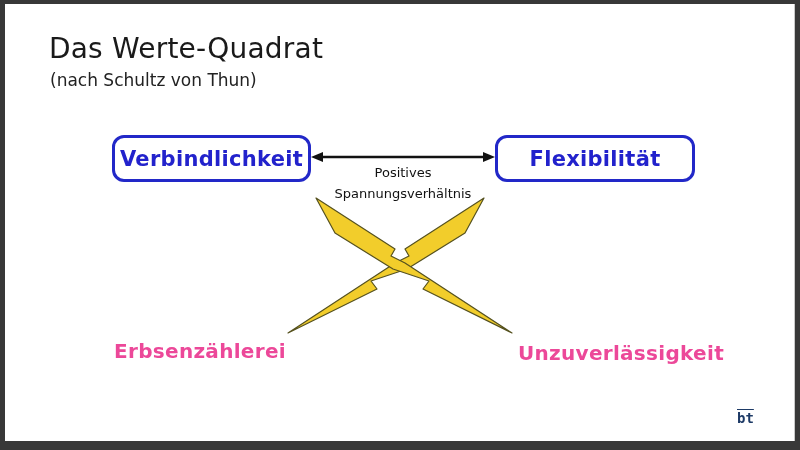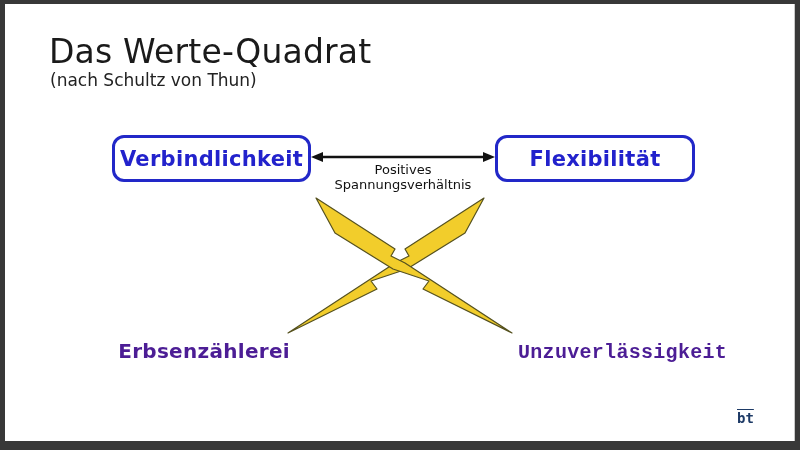--- a/index.html
+++ b/index.html
@@ -20,21 +20,21 @@
     top: 4px;
     width: 789px;
     height: 437px;
     background: #ffffff;
     border-right: 1px solid #c9c9c9;
   }
   .title {
     position: absolute;
     left: 44px;
     top: 28px;
-    font-size: 33px;
+    font-size: 28px;
     color: #1a1a1a;
     letter-spacing: 0.2px;
   }
   .subtitle {
     position: absolute;
     left: 45px;
     top: 66px;
     font-size: 17px;
     color: #222222;
   }
@@ -65,21 +65,21 @@
     width: 184px;
     height: 18px;
   }
   .arrow-label {
     position: absolute;
     left: 295px;
     top: 158px;
     width: 206px;
     text-align: center;
     font-size: 13px;
-    line-height: 15px;
+    line-height: 21px;
     color: #111111;
     white-space: pre-line;
   }
   .bolts-svg {
     position: absolute;
     left: 278px;
     top: 193px;
     width: 230px;
     height: 140px;
   }
@@ -89,28 +89,28 @@
     top: 325px;
     width: 141px;
     text-align: center;
     font-size: 13.5px;
     line-height: 16.5px;
     color: #111111;
     white-space: pre-line;
   }
   .bottom-label {
     position: absolute;
-    text-align: right;
+    text-align: center;
     font-size: 20px;
     font-weight: bold;
-    color: #4c1d95;
+    color: #ec4899;
     letter-spacing: 0.3px;
   }
   .bl-left  { left: 105px; top: 335px; width: 180px; }
-  .bl-right { left: 513px; top: 337px; width: 180px; font-family: Liberation Mono, monospace; }
+  .bl-right { left: 513px; top: 337px; width: 180px; }
   .logo {
     position: absolute;
     left: 732px;
     top: 406px;
     font-size: 14px;
     font-weight: bold;
     color: #1d3a66;
     font-family: "DejaVu Sans Mono", "Liberation Mono", monospace;
     text-decoration: overline;
   }

